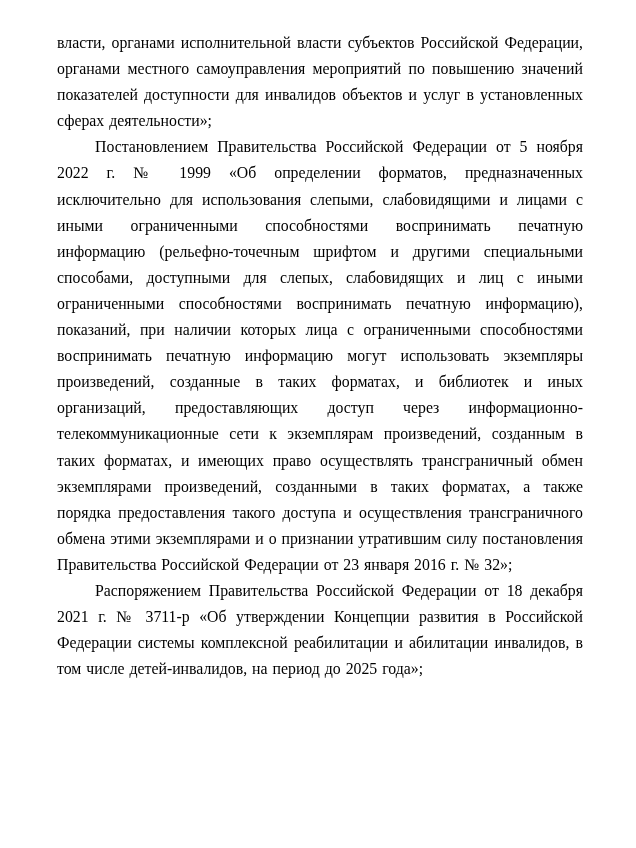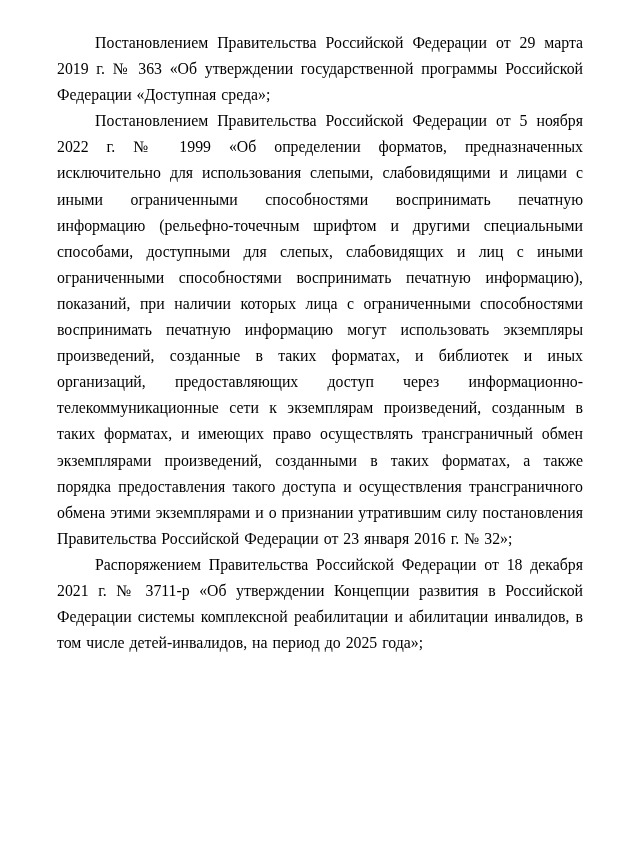--- a/index.html
+++ b/index.html
@@ -30,16 +30,16 @@
     word-spacing: 1px;
   }
   .para.indent {
     text-indent: 38px;
   }
 </style>
 </head>
 <body>
 
 <div class="page">
-  <p class="para indent">Постановлением Правительства Российской Федерации от 29 марта 2019&nbsp;г. №&nbsp;363 «Об утверждении государственной программы Российской Федерации «Доступная среда»;</p>
+  <p class="para">власти, органами исполнительной власти субъектов Российской Федерации, органами местного самоуправления мероприятий по повышению значений показателей доступности для инвалидов объектов и услуг в установленных сферах деятельности»;</p>
   <p class="para indent">Постановлением Правительства Российской Федерации от 5 ноября 2022&nbsp;г. №&nbsp;1999 «Об определении форматов, предназначенных исключительно для использования слепыми, слабовидящими и лицами с иными ограниченными способностями воспринимать печатную информацию (рельефно-точечным шрифтом и другими специальными способами, доступными для слепых, слабовидящих и лиц с иными ограниченными способностями воспринимать печатную информацию), показаний, при наличии которых лица с ограниченными способностями воспринимать печатную информацию могут использовать экземпляры произведений, созданные в таких форматах, и библиотек и иных организаций, предоставляющих доступ через информационно-телекоммуникационные сети к экземплярам произведений, созданным в таких форматах, и имеющих право осуществлять трансграничный обмен экземплярами произведений, созданными в таких форматах, а также порядка предоставления такого доступа и осуществления трансграничного обмена этими экземплярами и о признании утратившим силу постановления Правительства Российской Федерации от 23 января 2016&nbsp;г. №&nbsp;32»;</p>
   <p class="para indent">Распоряжением Правительства Российской Федерации от 18 декабря 2021&nbsp;г. №&nbsp;3711-р «Об утверждении Концепции развития в Российской Федерации системы комплексной реабилитации и абилитации инвалидов, в том числе детей-инвалидов, на период до 2025 года»;</p>
 </div>
 
 </body></html>

